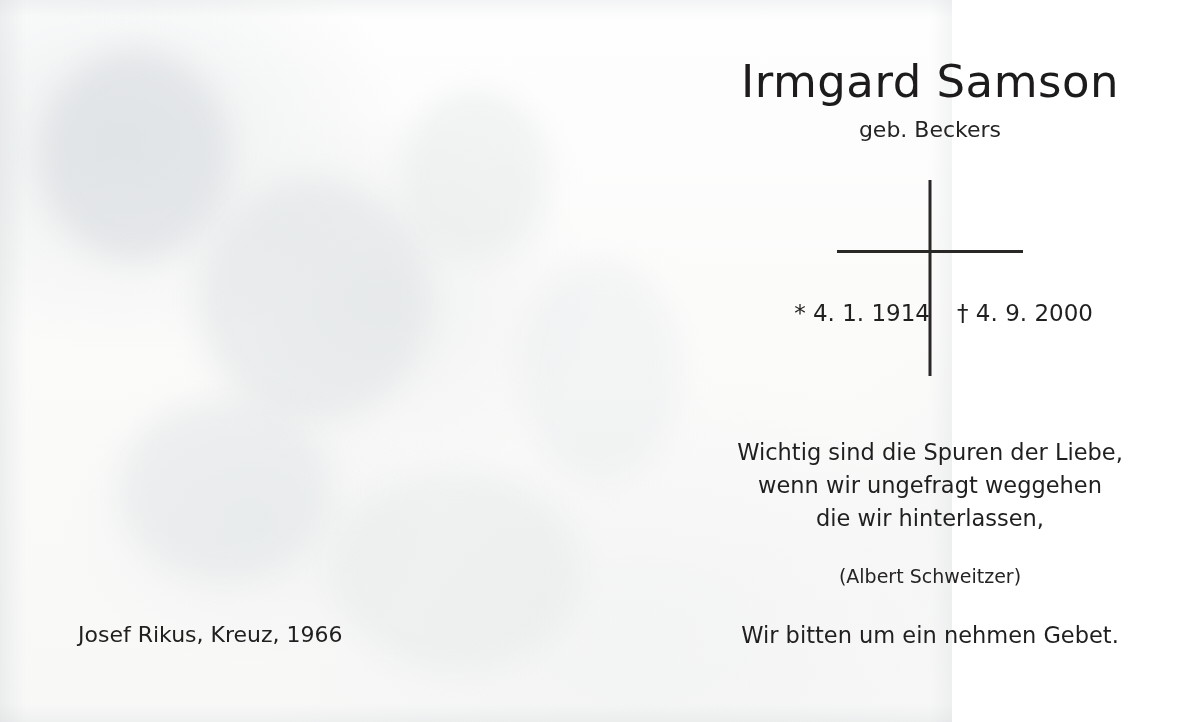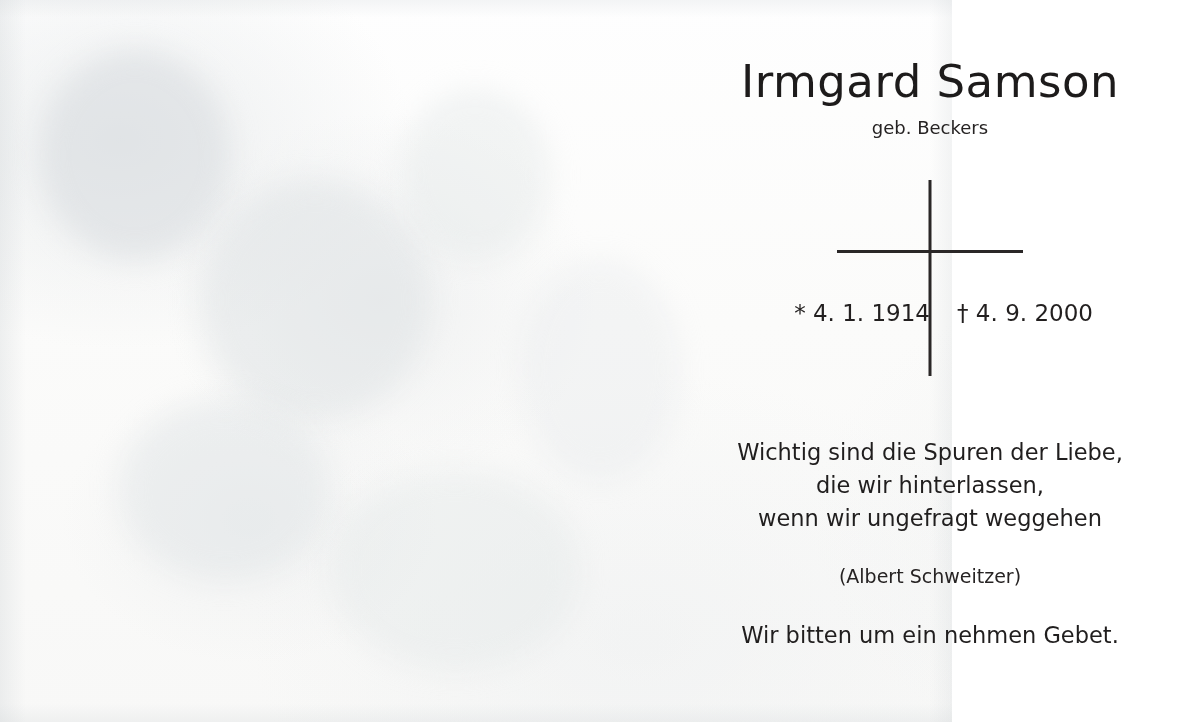--- a/index.html
+++ b/index.html
@@ -82,21 +82,21 @@
     font-weight: 400;
     letter-spacing: 0.5px;
     color: #1d1b1b;
     white-space: nowrap;
   }
   .maiden {
     position: absolute;
     left: 0;
     right: 0;
     top: 117px;
-    font-size: 18px;
+    font-size: 22px;
     color: #262323;
   }
 
   
   .cross {
     position: absolute;
     left: 0;
     right: 0;
     top: 180px;
     height: 200px;
@@ -212,23 +212,24 @@
       <div class="horz"></div>
     </div>
 
     <div class="dates">
       <span class="birth">* 4. 1. 1914</span>
       <span class="death">† 4. 9. 2000</span>
     </div>
 
     <div class="verse">
       <div>Wichtig sind die Spuren der Liebe,</div>
+      <div>wenn wir ungefragt weggehen</div>
       <div>die wir hinterlassen,</div>
-      <div>wenn wir ungefragt weggehen</div>
     </div>
 
     <div class="attribution">(Albert Schweitzer)</div>
 
     <div class="closing">Wir bitten um ein nehmen Gebet.</div>
   </div>
 
+  <div class="artwork-caption">Josef Rikus, Kreuz, 1966</div>
 
 </div>
 
 </body></html>

